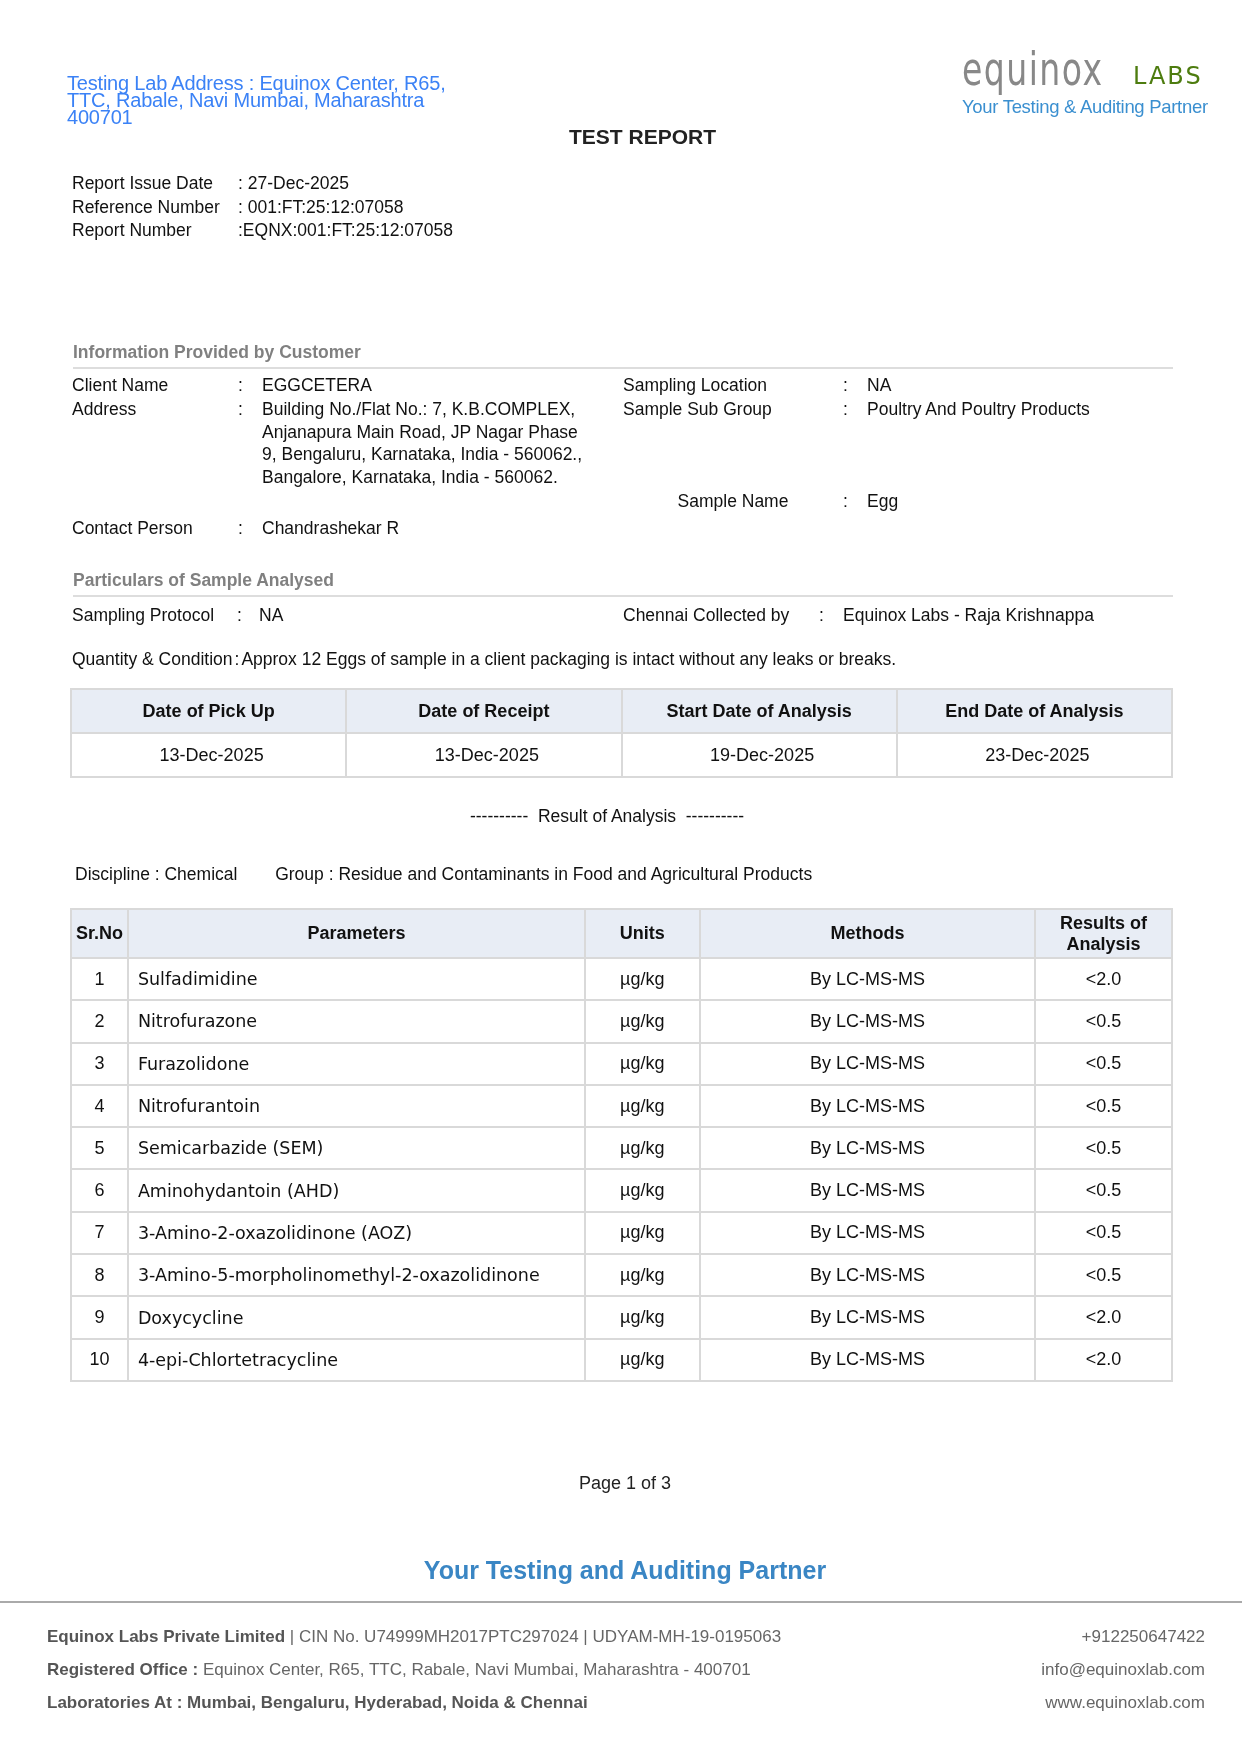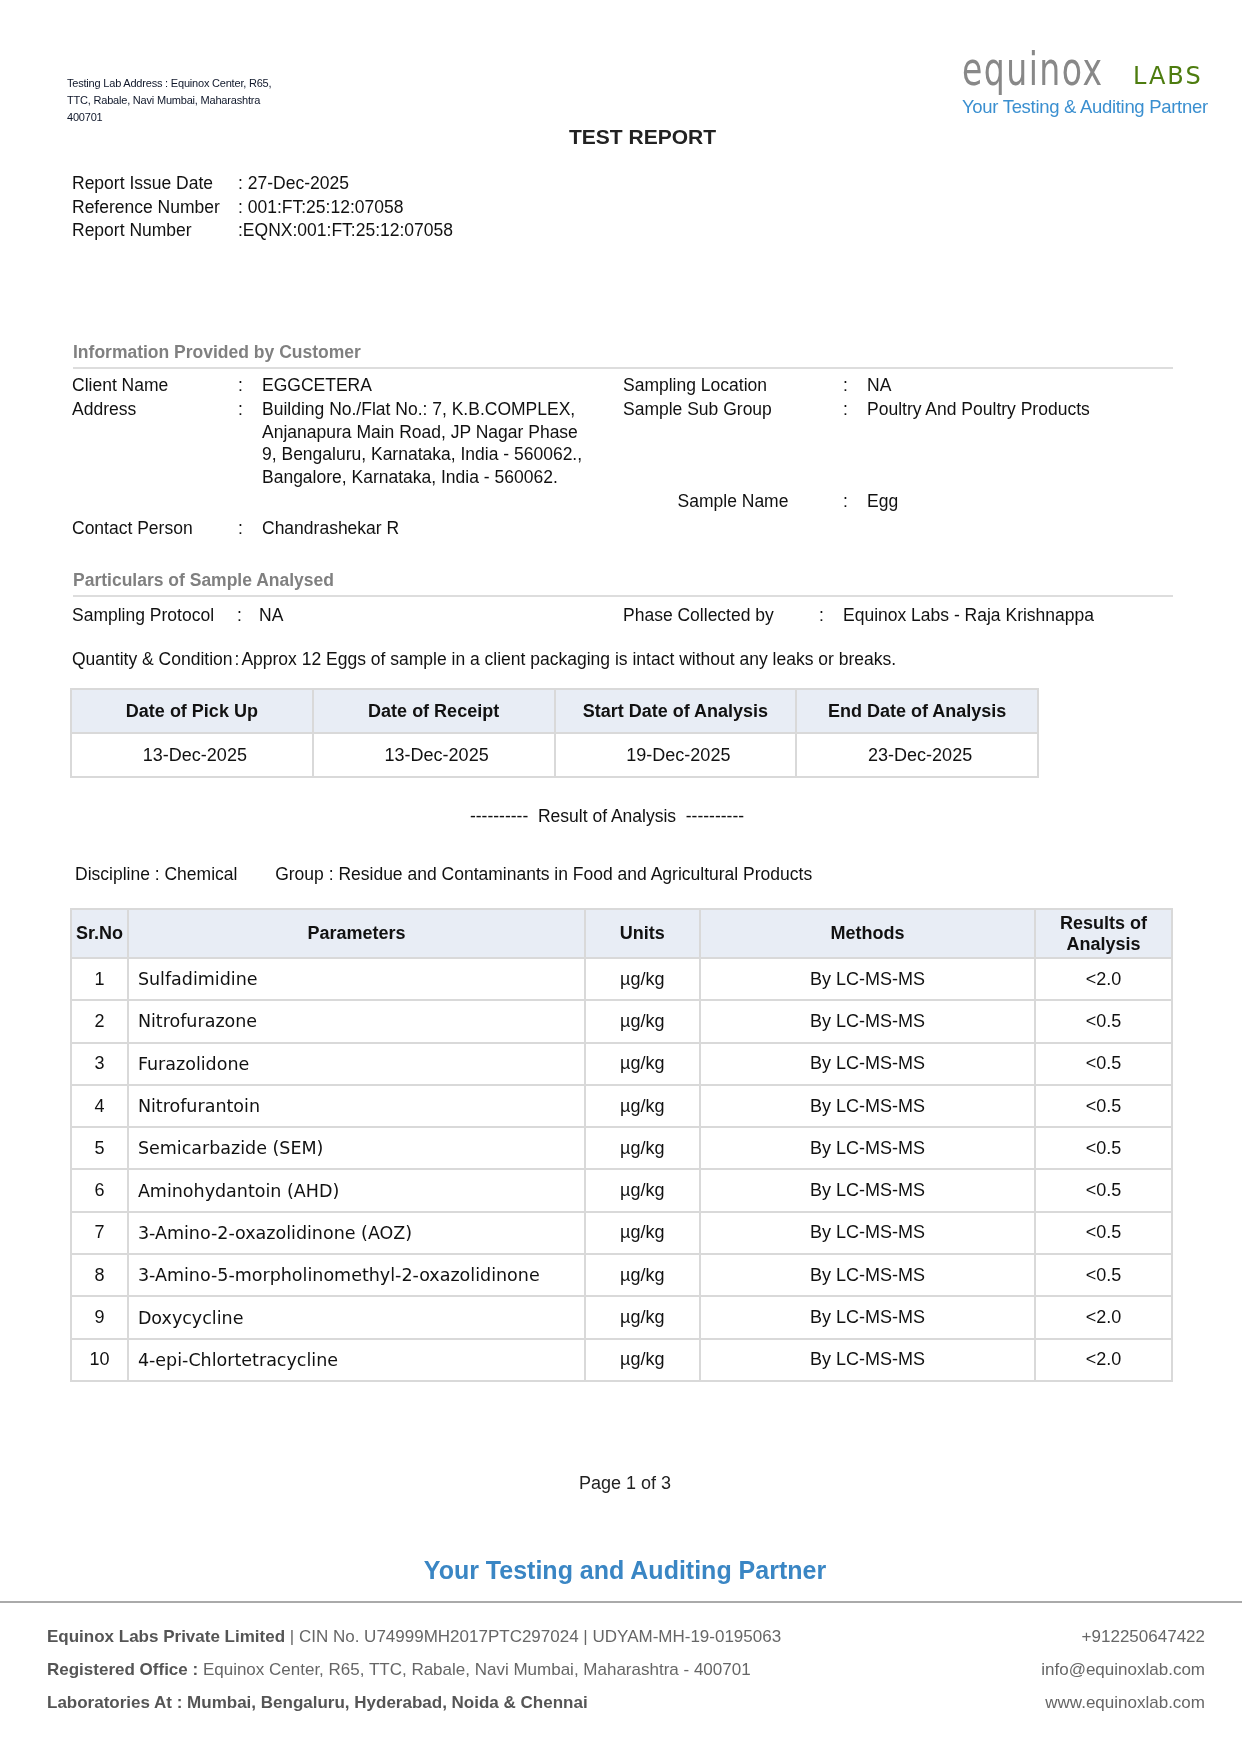--- a/index.html
+++ b/index.html
@@ -3,21 +3,21 @@
 <meta charset="utf-8">
 <style>
   html, body { margin: 0; padding: 0; background: #ffffff; }
   body {
     width: 1242px; height: 1754px; position: relative; overflow: hidden;
     font-family: "Liberation Sans", sans-serif; color: #111111;
   }
   .abs { position: absolute; }
 
   
-  .lab-address { left: 67px; top: 75px; font-size: 11px; line-height: 17px; color: #0f172a; letter-spacing: -0.2px; }
+  .lab-address { left: 67px; top: 75px; font-size: 20px; line-height: 17px; color: #3b82f6; letter-spacing: -0.2px; }
   .report-title { left: 0; width: 1285px; top: 125px; text-align: center; font-size: 21px; font-weight: bold; color: #222; }
   .logo { left: 962px; top: 46px; width: 270px; }
   .logo-main { display: flex; align-items: flex-end; }
   .logo-word { font-family: "DejaVu Sans", sans-serif; font-size: 46px; color: #888888; letter-spacing: 2px; transform: scaleX(0.72); transform-origin: left bottom; line-height: 46px; font-weight: normal; width: 175px; white-space: nowrap; }
   .logo-labs { font-family: "DejaVu Sans", sans-serif; font-size: 24px; color: #4d7c0f; letter-spacing: 2px; margin-left: -4px; margin-bottom: 2px; }
   .logo-tag { font-size: 18.5px; color: #3a8fd0; margin-top: 4px; letter-spacing: -0.3px; white-space: nowrap; }
 
   .meta { left: 72px; top: 172px; font-size: 17.5px; line-height: 23.5px; color: #111; }
   .meta-row { display: flex; }
   .meta-label { width: 166px; }
@@ -25,21 +25,21 @@
 
   
   .section-head { left: 73px; width: 1100px; font-size: 17.5px; font-weight: bold; color: #808080; padding-bottom: 4px; border-bottom: 2px solid #dddddd; }
 
   .kv { font-size: 17.5px; line-height: 22.5px; color: #111; display: flex; }
   .kv .k { }
   .kv .c { }
 
   
   table { border-collapse: collapse; }
-  .dates-table { left: 70px; top: 688px; width: 969px; }
+  .dates-table { left: 70px; top: 688px; width: 1103px; }
   .dates-table th, .dates-table td { border: 2px solid #d9d9d9; text-align: center; font-size: 18px; color: #111; }
   .dates-table th { background: #e8edf5; font-weight: bold; height: 40px; }
   .dates-table td { height: 40px; padding-left: 7px; }
 
   .result-heading { left: 0; width: 1214px; top: 806px; text-align: center; font-size: 17.5px; color: #111; }
   .discipline { left: 75px; top: 864px; font-size: 17.5px; color: #111; }
 
   
   .results-table { left: 70px; top: 908px; width: 1103px; }
   .results-table th, .results-table td { border: 2px solid #d9d9d9; font-size: 18px; color: #111; }
@@ -128,21 +128,21 @@
 </div>
 
 <div class="abs section-head" style="top:570px;">Particulars of Sample Analysed</div>
 
 <div class="abs kv" style="left:72px; top:604px;">
   <span class="k" style="width:165px;">Sampling Protocol</span>
   <span class="c" style="width:22px;">:</span>
   <span>NA</span>
 </div>
 <div class="abs kv" style="left:623px; top:604px;">
-  <span class="k" style="width:196px;">Phase Collected by</span>
+  <span class="k" style="width:196px;">Chennai Collected by</span>
   <span class="c" style="width:24px;">:</span>
   <span>Equinox Labs - Raja Krishnappa</span>
 </div>
 <div class="abs kv" style="left:72px; top:648px;">
   <span>Quantity &amp; Condition</span>
   <span style="margin:0 2px;">:</span>
   <span>Approx 12 Eggs of sample in a client packaging is intact without any leaks or breaks.</span>
 </div>
 
 <table class="abs dates-table">

